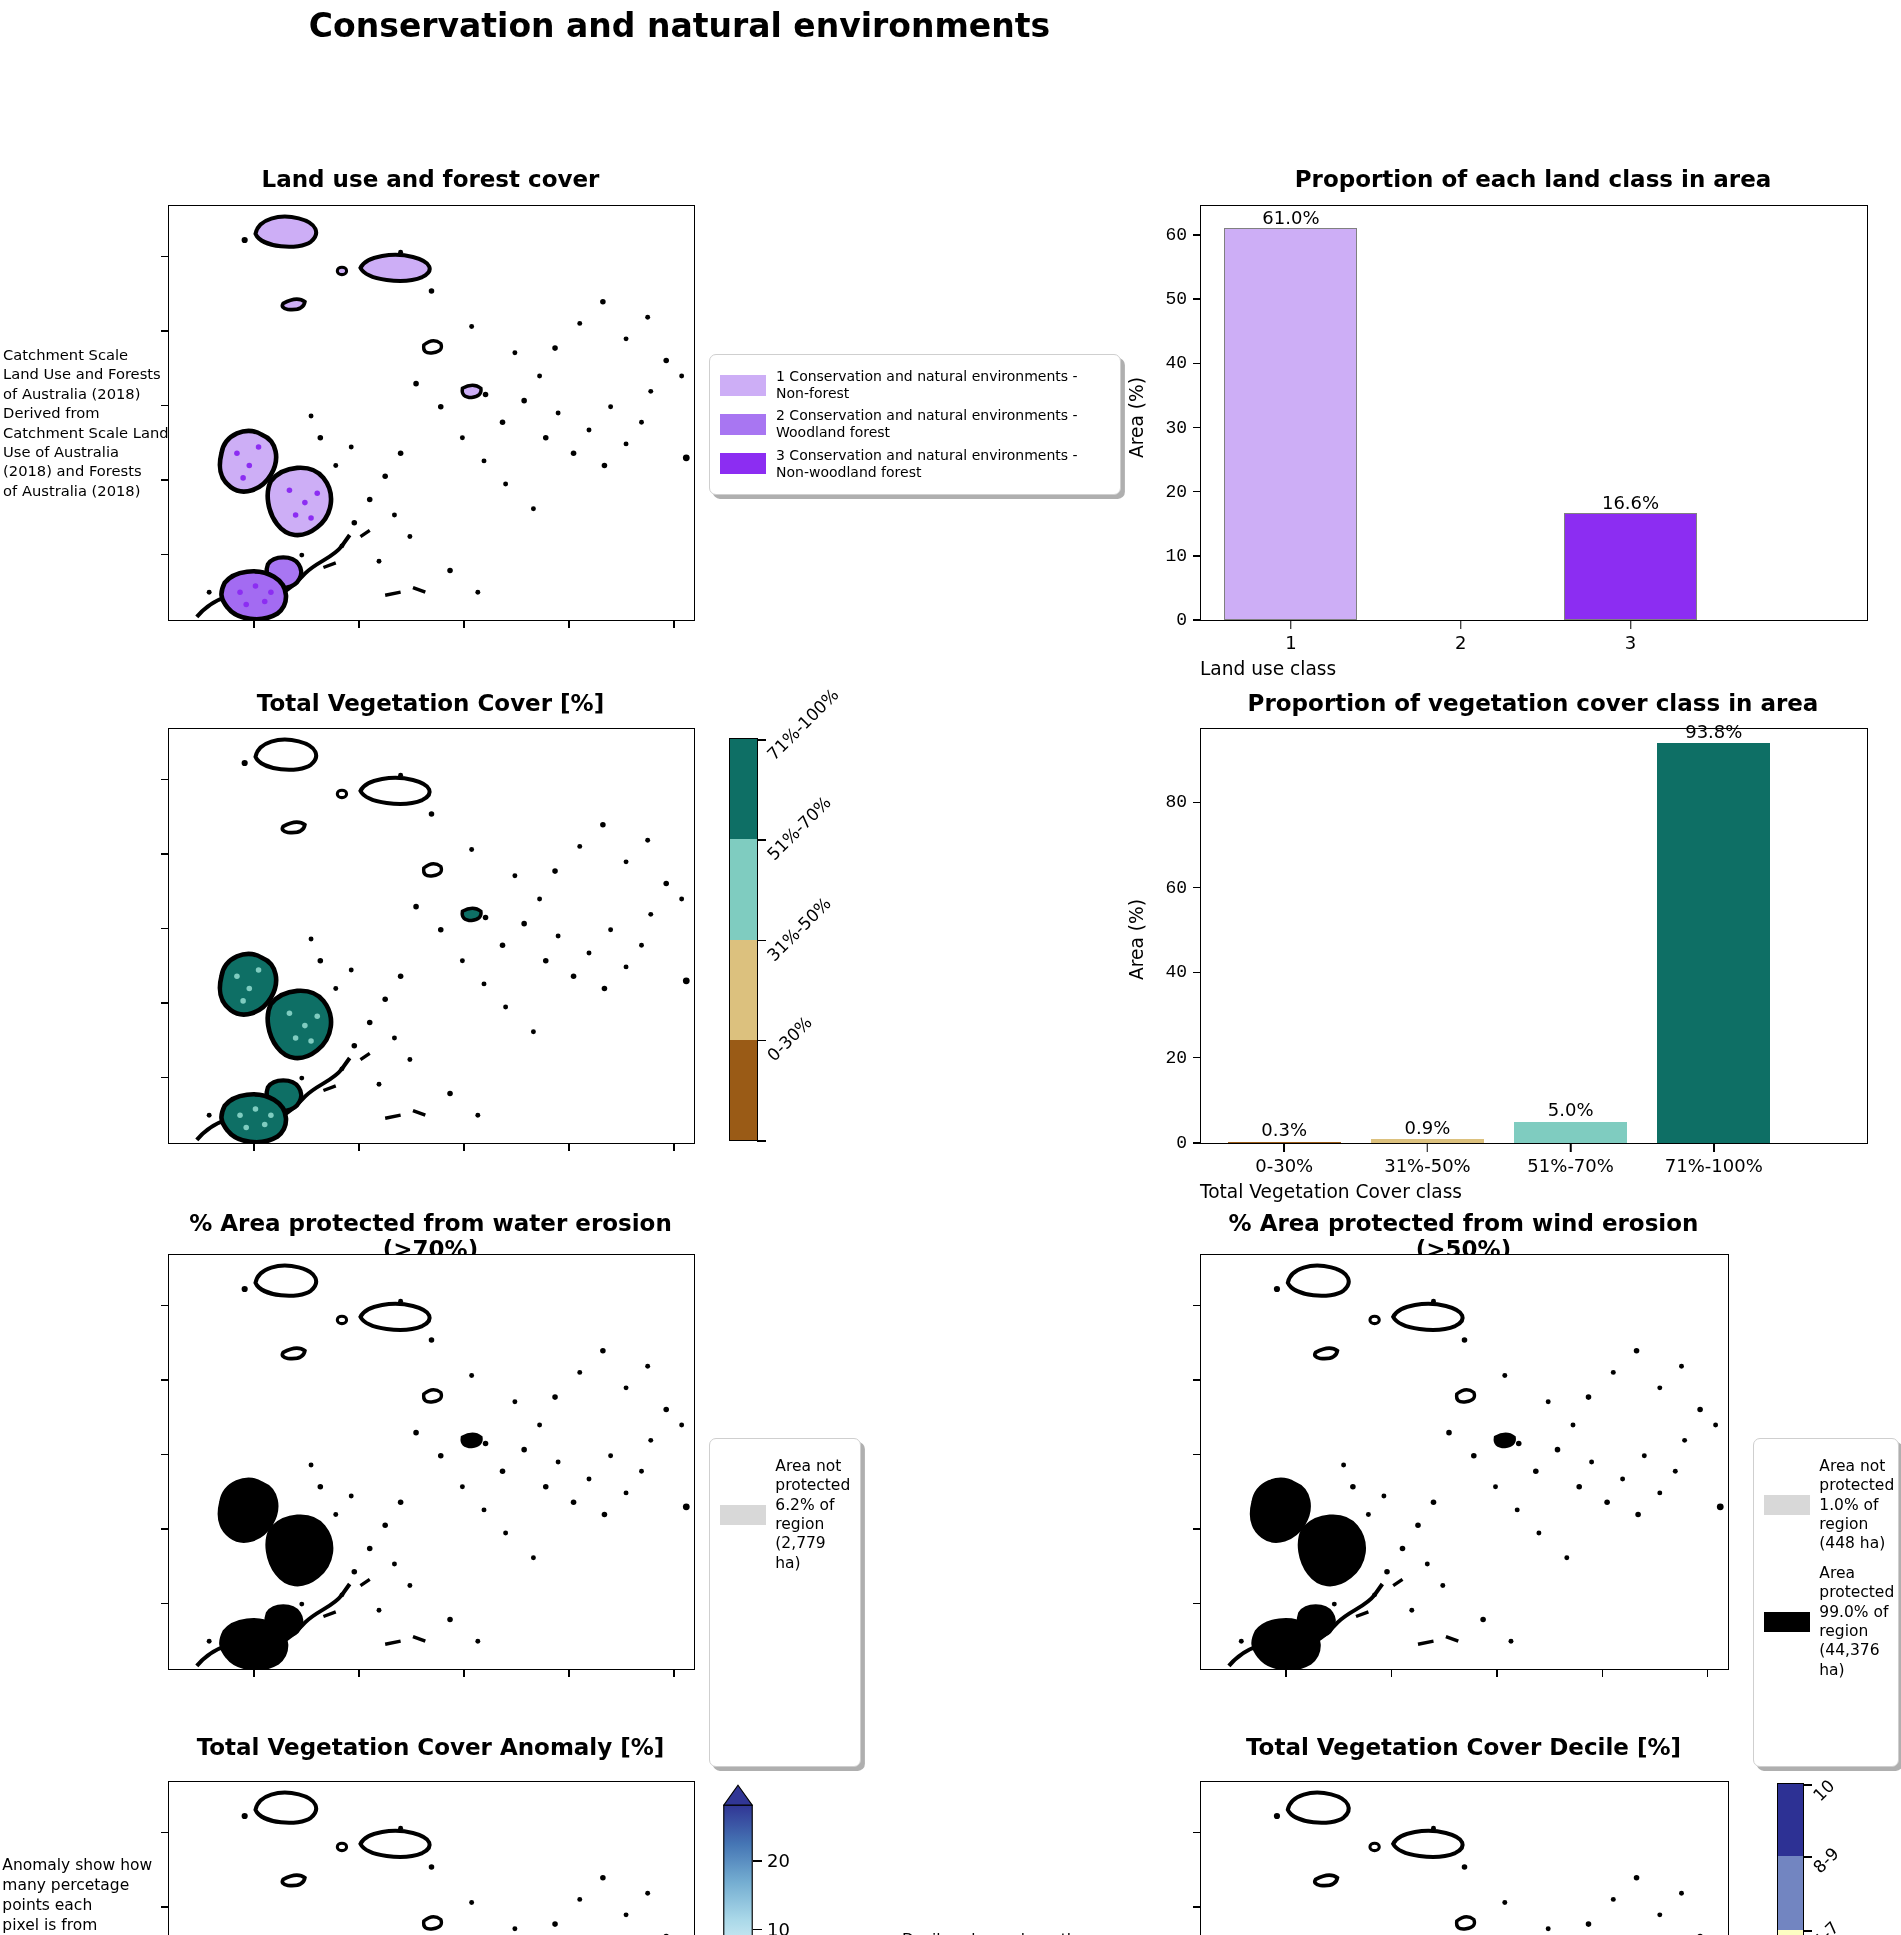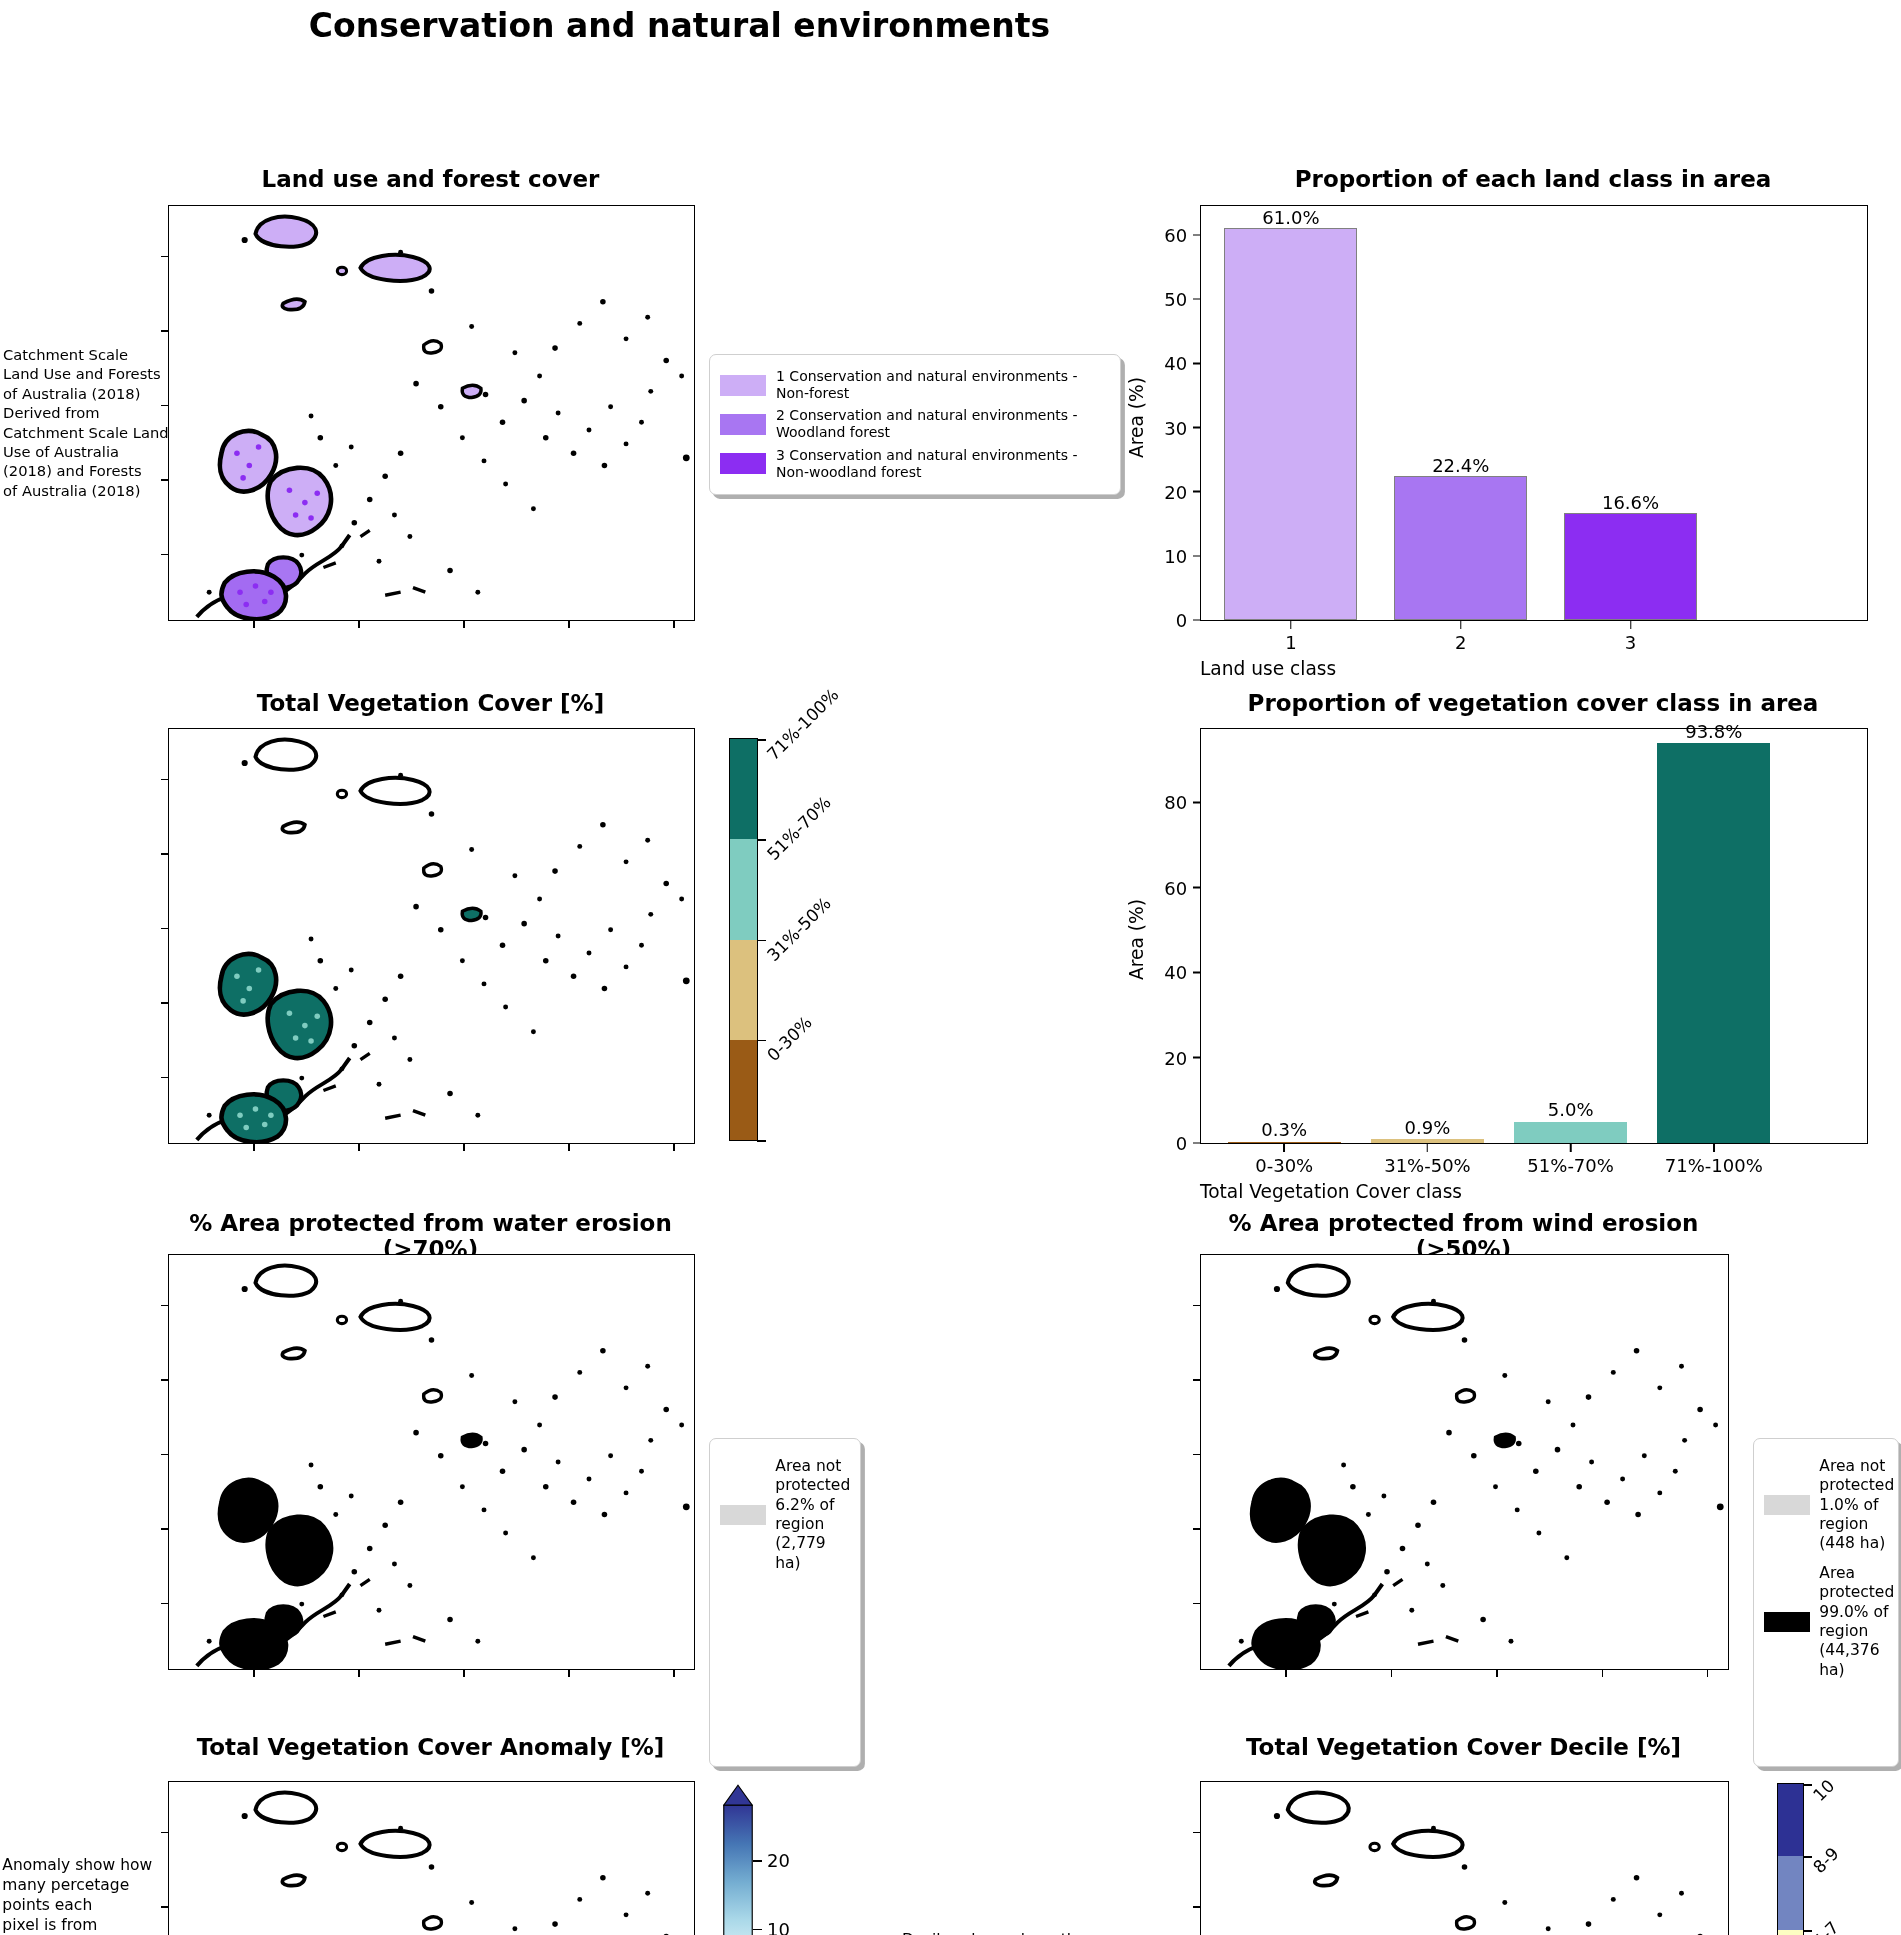--- a/index.html
+++ b/index.html
@@ -21,21 +21,21 @@
   .lswatch{width:46px;height:21px;flex:0 0 46px;margin-right:10px;}
   .ltext{font-size:14px;line-height:17px;}
   .vlegend .litem{align-items:center;margin:10px 0;}
   .vlegend .ltext{font-size:15.5px;line-height:19.4px;}
   .vlegend .lswatch{width:46px;height:20px;flex:0 0 46px;margin-right:9.3px;}
   
   .chart{position:absolute;border:1.5px solid #000;}
   .bar{position:absolute;bottom:0;}
   .bar .blabel{position:absolute;top:-22.5px;left:50%;transform:translateX(-50%);font-size:18px;white-space:nowrap;}
   .ytick{position:absolute;right:100%;transform:translateY(50%);display:flex;align-items:center;}
-  .ytick .tl{font-size:18px;margin-right:5.4px;}
+  .ytick .tl{font-size:18px;margin-right:5.4px;font-family:Liberation Mono, monospace;}
   .ytick .tm{width:8.5px;height:1.5px;background:#000;}
   .xtick{position:absolute;top:100%;transform:translateX(-50%);display:flex;flex-direction:column;align-items:center;}
   .xtick .tm{width:1.5px;height:8.5px;background:#000;}
   .xtick .tl{font-size:18px;margin-top:3.9px;white-space:nowrap;}
   .ylab{position:absolute;transform:rotate(-90deg);transform-origin:center;font-size:18.6px;white-space:nowrap;}
   .xlab{position:absolute;text-align:left;font-size:18.6px;}
   
   .cbar{position:absolute;border:1.5px solid #000;box-sizing:border-box;}
   .cbar .seg{width:100%;}
   .cbtick{position:absolute;left:100%;width:8.5px;height:1.5px;background:#000;}
@@ -207,23 +207,20 @@
       <span class="tl">50</span>
       <span class="tm"></span>
     </div>
   <div class="ytick" style="bottom:93%">
       <span class="tl">60</span>
       <span class="tm"></span>
     </div>
   <div class="bar" style="left: 3.5%; width: 20%; border: 1.5px solid rgb(128, 128, 128); box-sizing: border-box; background: rgb(205, 174, 246); height: 94.5736%;">
     <span class="blabel">61.0%</span>
     </div>
-  <div class="bar" style="left: 29%; width: 20%; border: 1.5px solid rgb(128, 128, 128); box-sizing: border-box; background: rgb(168, 118, 242); height: 34.7287%;">
-    <span class="blabel">22.4%</span>
-    </div>
   <div class="bar" style="left: 54.5%; width: 20%; border: 1.5px solid rgb(128, 128, 128); box-sizing: border-box; background: rgb(140, 45, 242); height: 25.7364%;">
     <span class="blabel">16.6%</span>
     </div>
   <div class="xtick" style="left:13.5%">
       <span class="tm"></span>
       <span class="tl">1</span>
     </div>
   <div class="xtick" style="left:39%">
       <span class="tm"></span>
       <span class="tl">2</span>

